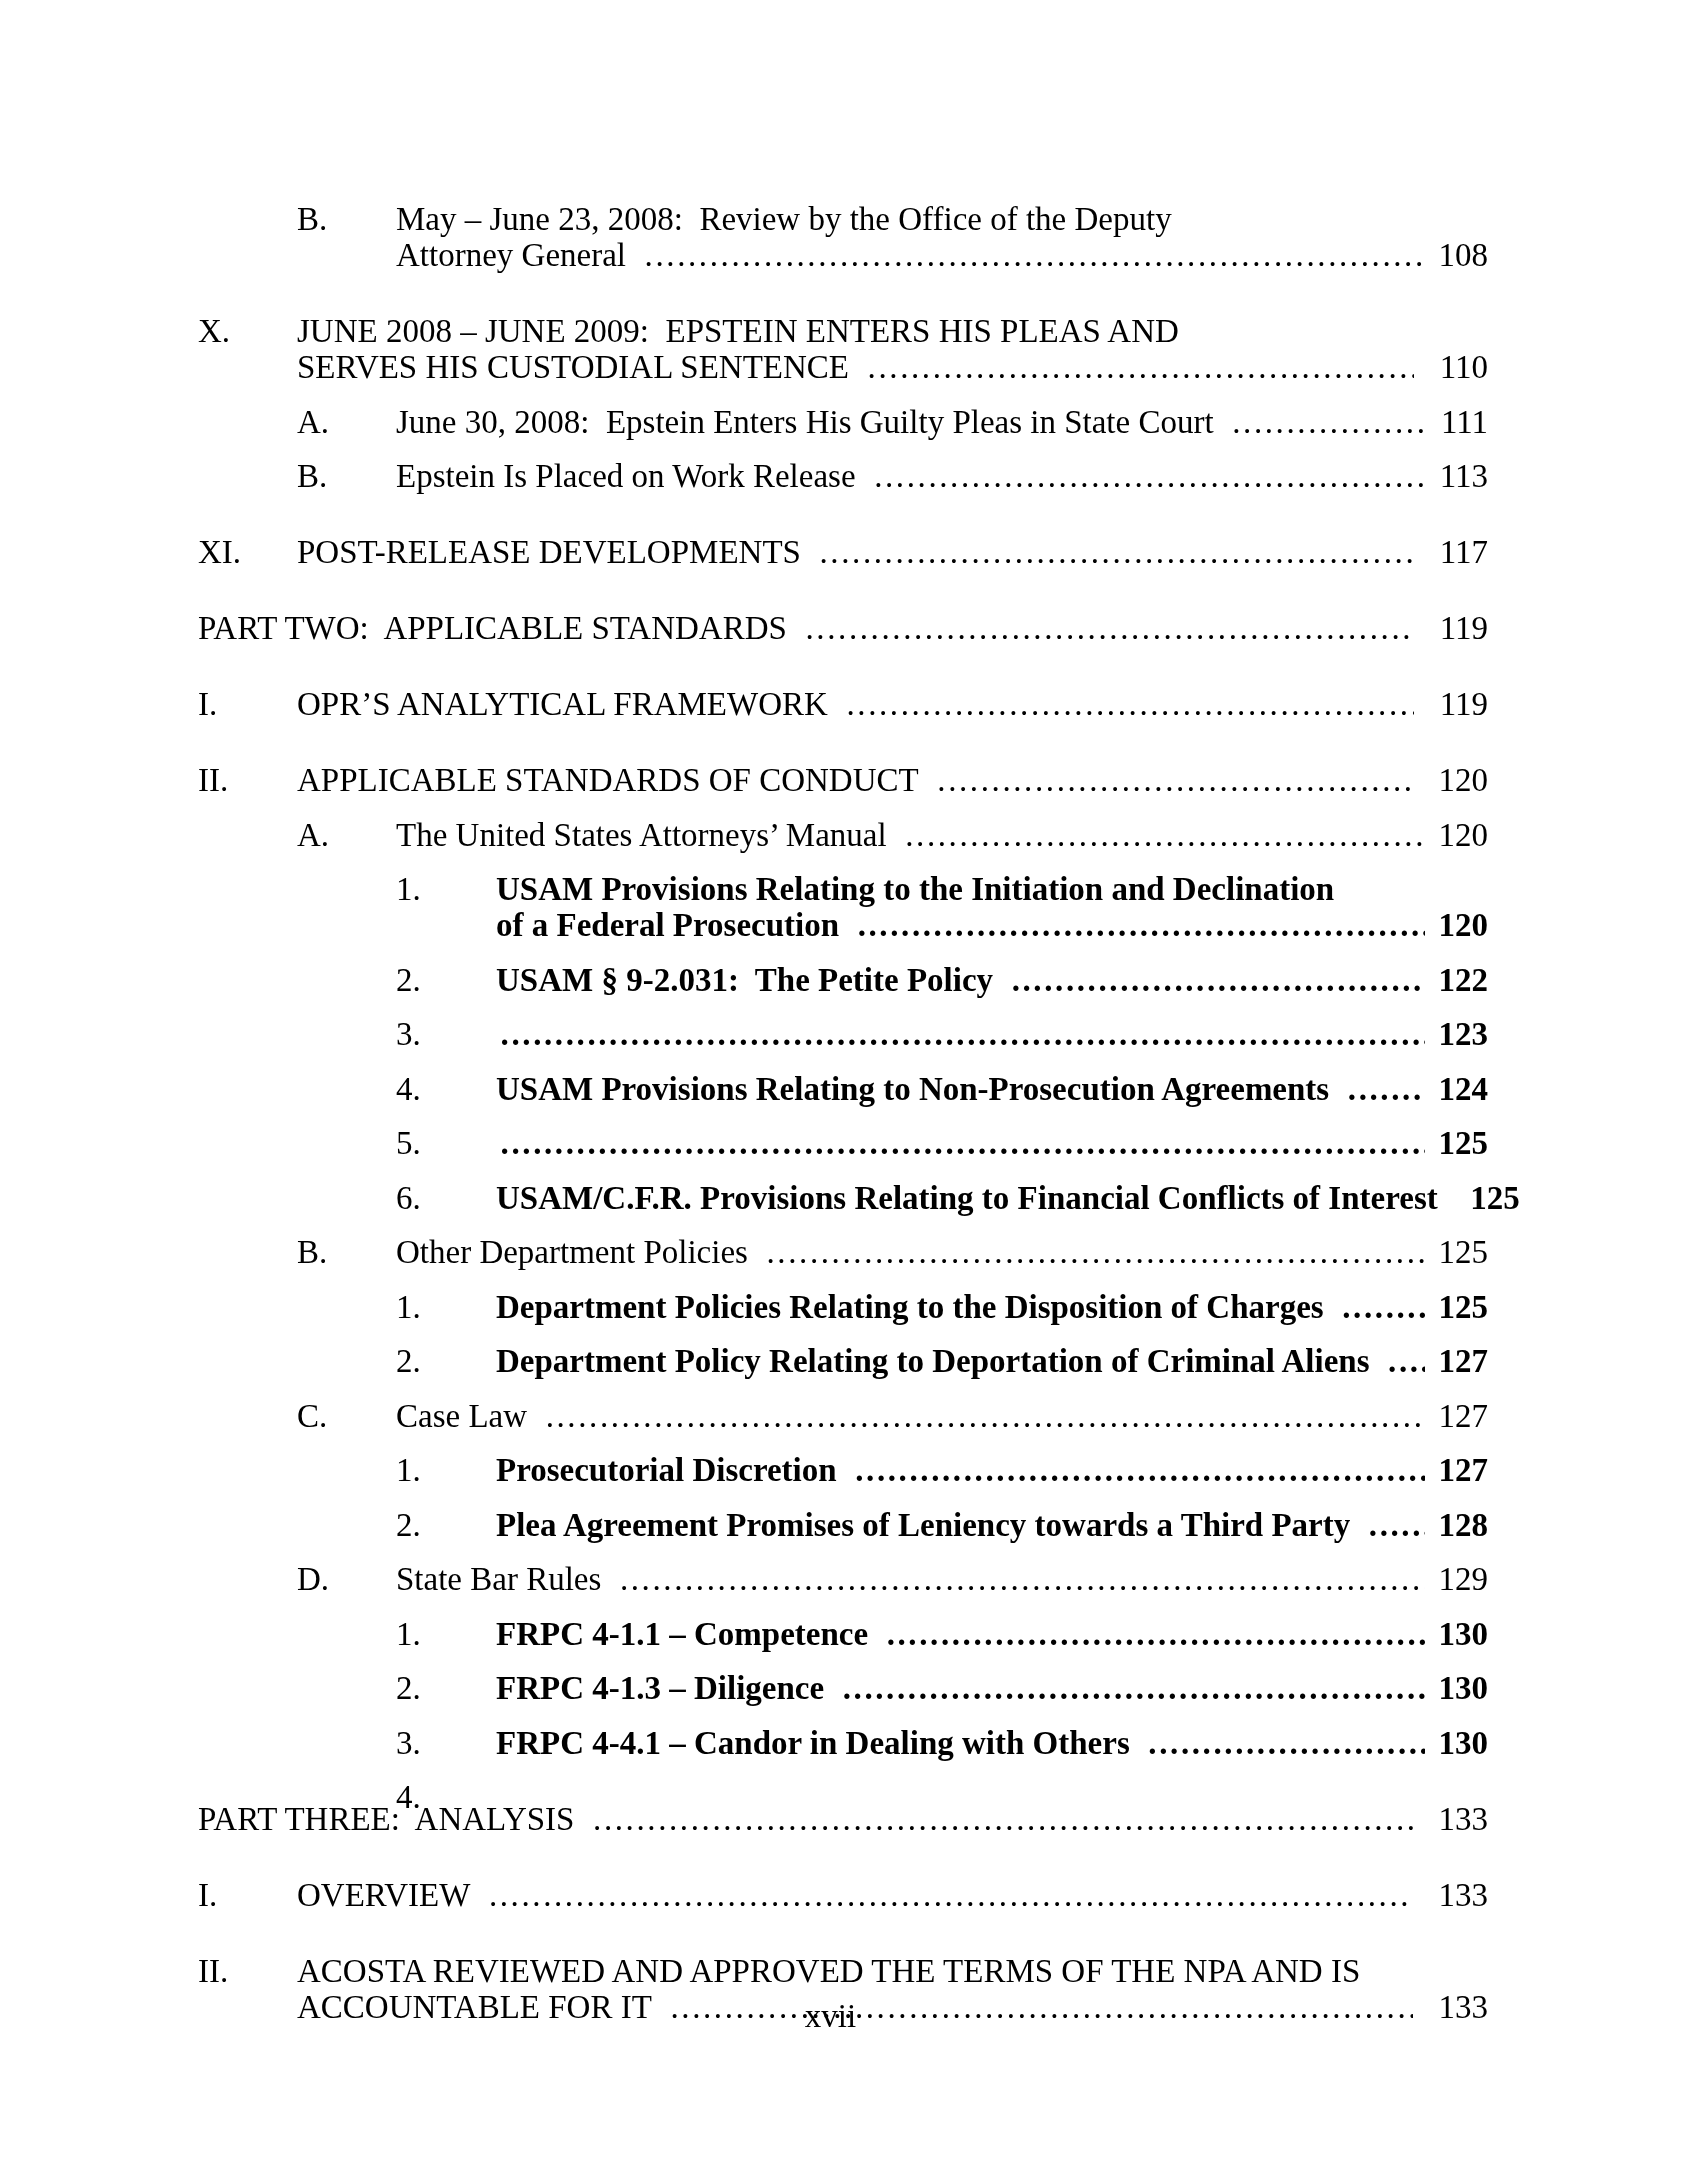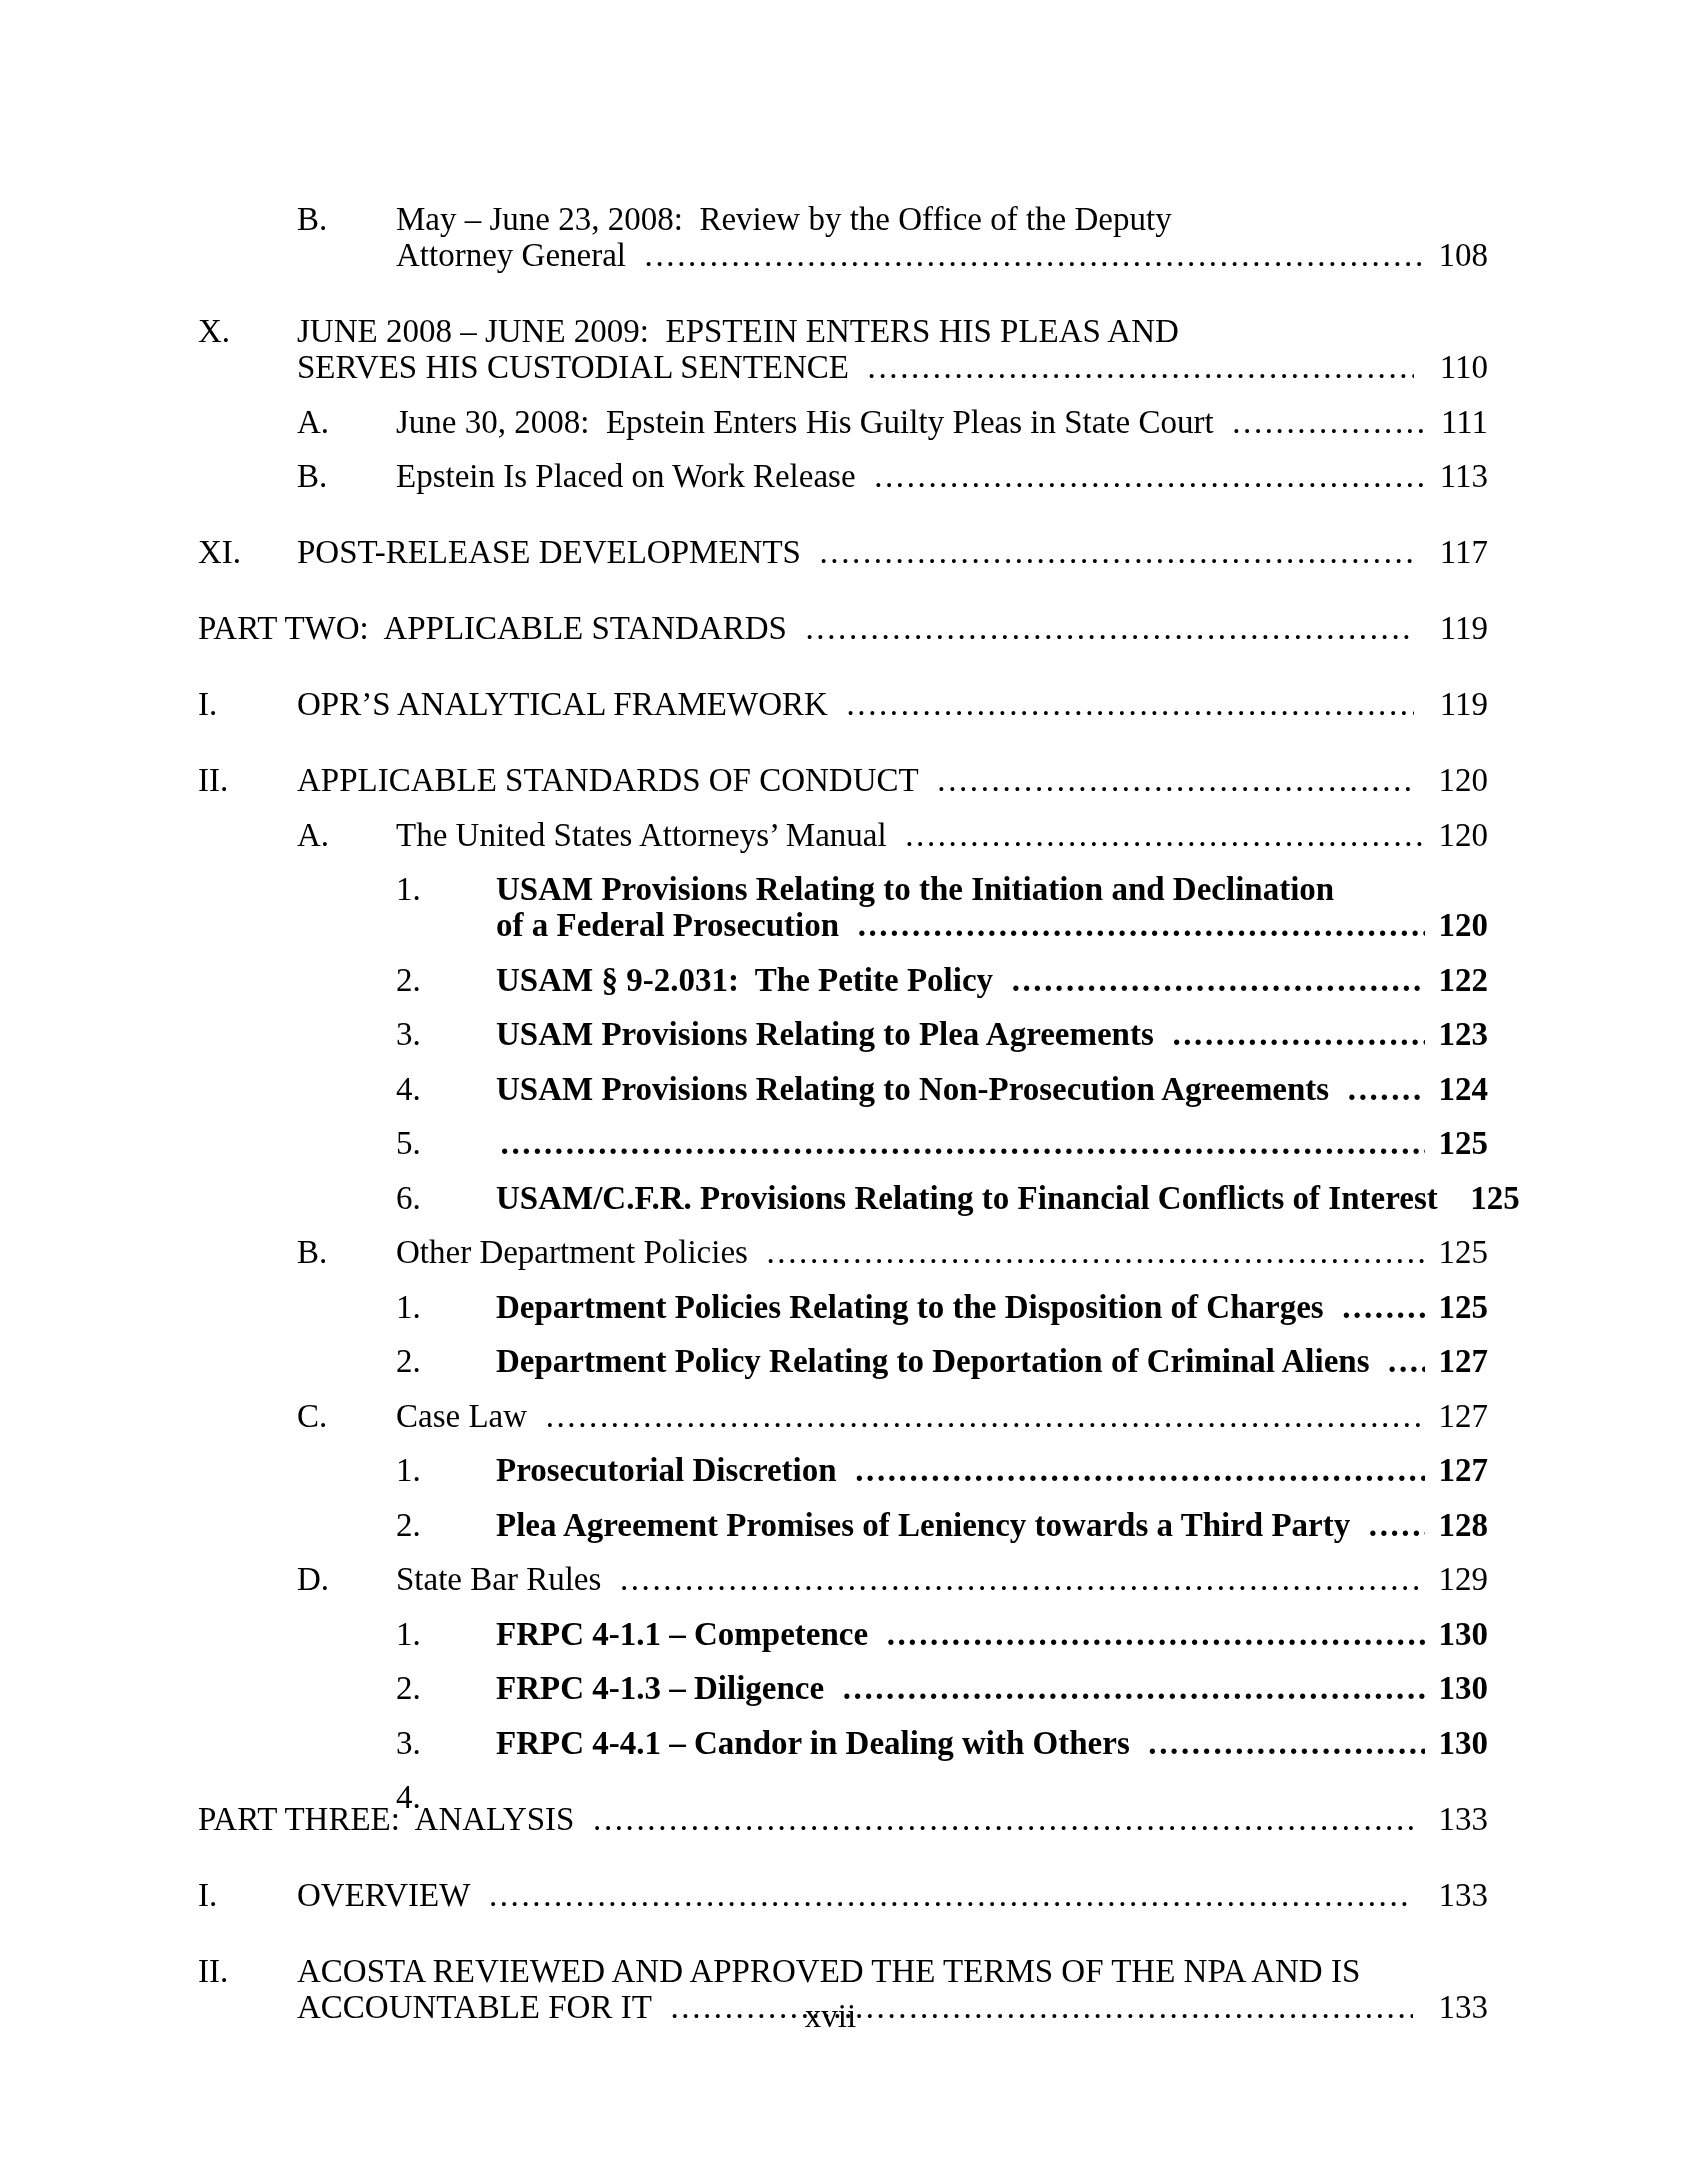--- a/index.html
+++ b/index.html
@@ -183,21 +183,20 @@
     <span class="text">USAM § 9-2.031:  The Petite Policy</span>
     <span class="leader"></span>
     <span class="page-num">122</span>
   </div>
         </div>
   </div>
       <div class="row indent-2">
     <span class="label">3.</span>
     <div class="body">
           <div class="line last">
-    <span class="text">USAM Provisions Relating to Plea Agreements</span>
     <span class="leader"></span>
     <span class="page-num">123</span>
   </div>
         </div>
   </div>
       <div class="row indent-2">
     <span class="label">4.</span>
     <div class="body">
           <div class="line last">
     <span class="text">USAM Provisions Relating to Non-Prosecution Agreements</span>

